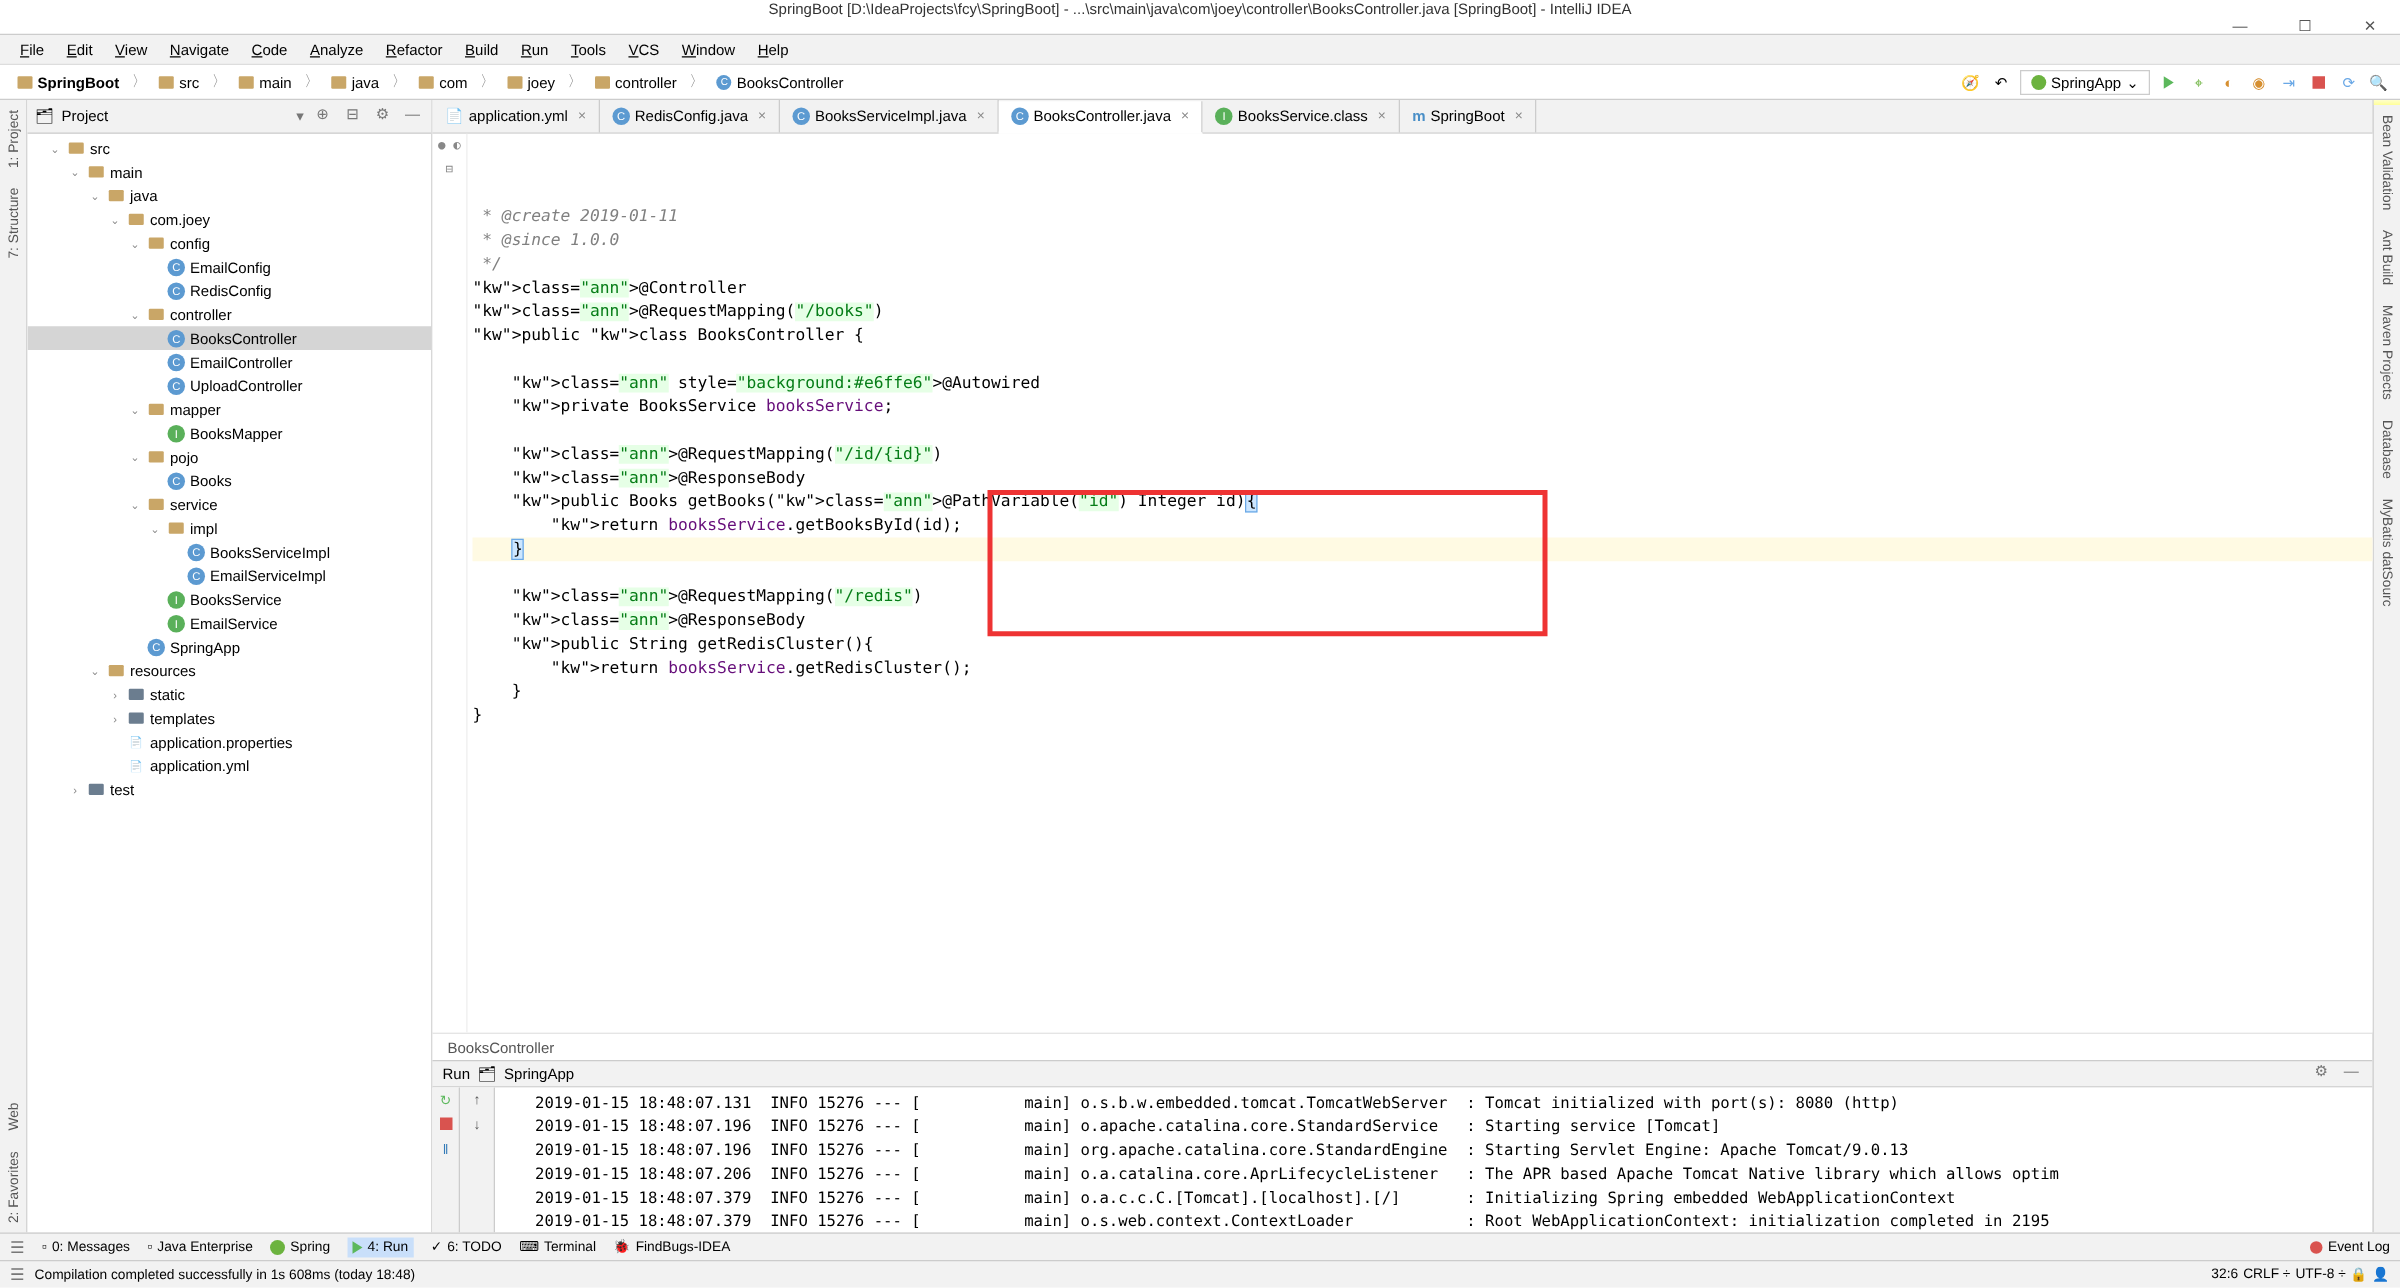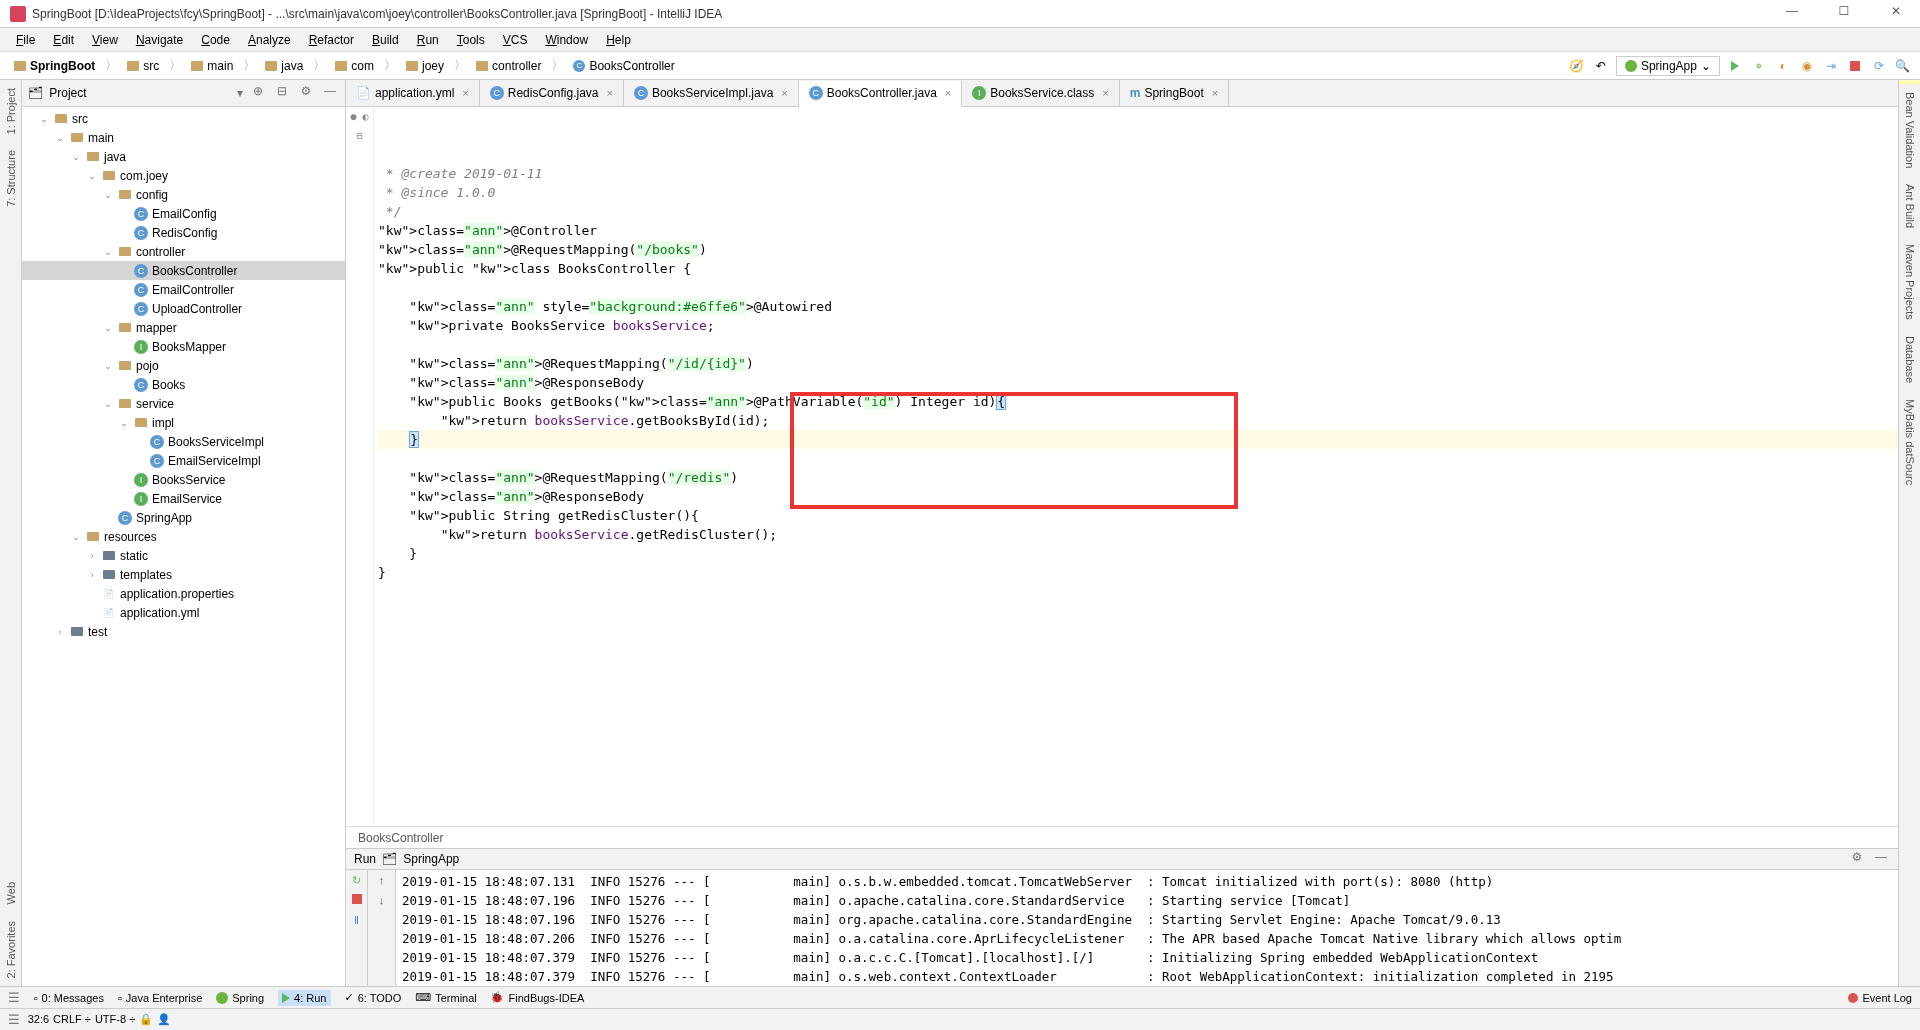--- a/index.html
+++ b/index.html
@@ -1,19 +1,19 @@
 <!DOCTYPE html>
 <html><head>
 <meta charset="utf-8">
 <style>
   * { box-sizing: border-box; margin: 0; padding: 0; }
   body { font-family: "Segoe UI", Arial, sans-serif; font-size: 12px; background: #f2f2f2; width: 1920px; height: 1030px; overflow: hidden; display: flex; flex-direction: column; }
   
   
-  .titlebar { height: 28px; background: #fff; display: flex; align-items: center; padding: 0 10px; border-bottom: 1px solid #ccc; }
+  .titlebar { height: 28px; background: #fff; display: flex; align-items: center; padding: 0 10px; border-bottom: 1px solid #ccc; flex-direction: column; }
   .titlebar .app-icon { width: 16px; height: 16px; background: #d6435a; border-radius: 2px; margin-right: 6px; position: relative; }
   .titlebar .title-text { flex: 1; color: #333; font-size: 12px; }
   .win-controls { display: flex; gap: 24px; margin-left: auto; }
   .win-btn { width: 28px; height: 20px; text-align: center; cursor: pointer; color: #555; font-size: 12px; }
   
   
   .menubar { height: 24px; background: #f2f2f2; display: flex; align-items: center; padding: 0 8px; gap: 2px; border-bottom: 1px solid #ddd; }
   .menu-item { padding: 2px 8px; cursor: pointer; }
   .menu-item u { text-decoration: underline; }
   
@@ -76,21 +76,21 @@
   .code .selbrace { background: #cce6ff; border: 1px solid #6aa8e6; }
   
   .editor-breadcrumb { height: 22px; background: #fff; border-top: 1px solid #ddd; display: flex; align-items: center; padding: 0 12px; color: #555; font-size: 12px; }
   
   
   .run-panel-header { height: 22px; background: #f2f2f2; border-top: 1px solid #ccc; border-bottom: 1px solid #ccc; display: flex; align-items: center; gap: 6px; padding: 0 8px; }
   .run-panel { height: 116px; background: #fff; display: flex; }
   .run-left { width: 22px; background: #f2f2f2; border-right: 1px solid #ccc; display: flex; flex-direction: column; align-items: center; gap: 4px; padding: 4px 0; }
   .run-left2 { width: 28px; background: #f2f2f2; border-right: 1px solid #ccc; display: flex; flex-direction: column; align-items: center; gap: 4px; padding: 4px 0; }
   .run-icon { width: 16px; height: 16px; cursor: pointer; font-size: 11px; text-align: center; color: #555; }
-  .console { flex: 1; font-family: "Consolas", monospace; font-size: 12.5px; line-height: 19px; white-space: pre; padding: 2px 6px; overflow: hidden; }
+  .console { flex: 1; font-family: "Consolas", monospace; font-size: 12.5px; line-height: 19px; white-space: pre; padding: 2px 6px; overflow: hidden; margin-left: 26px; }
   
   
   .bottom-tools { height: 22px; background: #f2f2f2; border-top: 1px solid #ccc; display: flex; align-items: center; padding: 0 8px; gap: 14px; }
   .tool-btn { display: flex; align-items: center; gap: 4px; cursor: pointer; font-size: 11px; }
   .tool-btn.active { background: #c9dffa; padding: 2px 4px; }
   
   
   .statusbar { height: 22px; background: #f2f2f2; border-top: 1px solid #ccc; display: flex; align-items: center; padding: 0 8px; font-size: 11px; }
   .statusbar .left { flex: 1; }
   .statusbar .right { display: flex; gap: 4px; }
@@ -508,20 +508,21 @@
       <div class="tool-btn">🐞 <span>FindBugs-IDEA</span></div>
     </div>
   <div class="tool-btn">
     <span style="width:10px;height:10px;background:#d9534f;border-radius:50%;display:inline-block"></span>
     <span>Event Log</span>
   </div>
 </div>
 
 <div class="statusbar">
   <span class="hamburger" style="margin-right:8px">☰</span>
+  <span class="left">Compilation completed successfully in 1s 608ms (today 18:48)</span>
   <div class="right">
     <span>32:6</span>
     <span><span>CRLF</span> ÷</span>
     <span><span>UTF-8</span> ÷</span>
     <span>🔒</span>
     <span>👤</span>
   </div>
 </div>
 
 </body></html>

